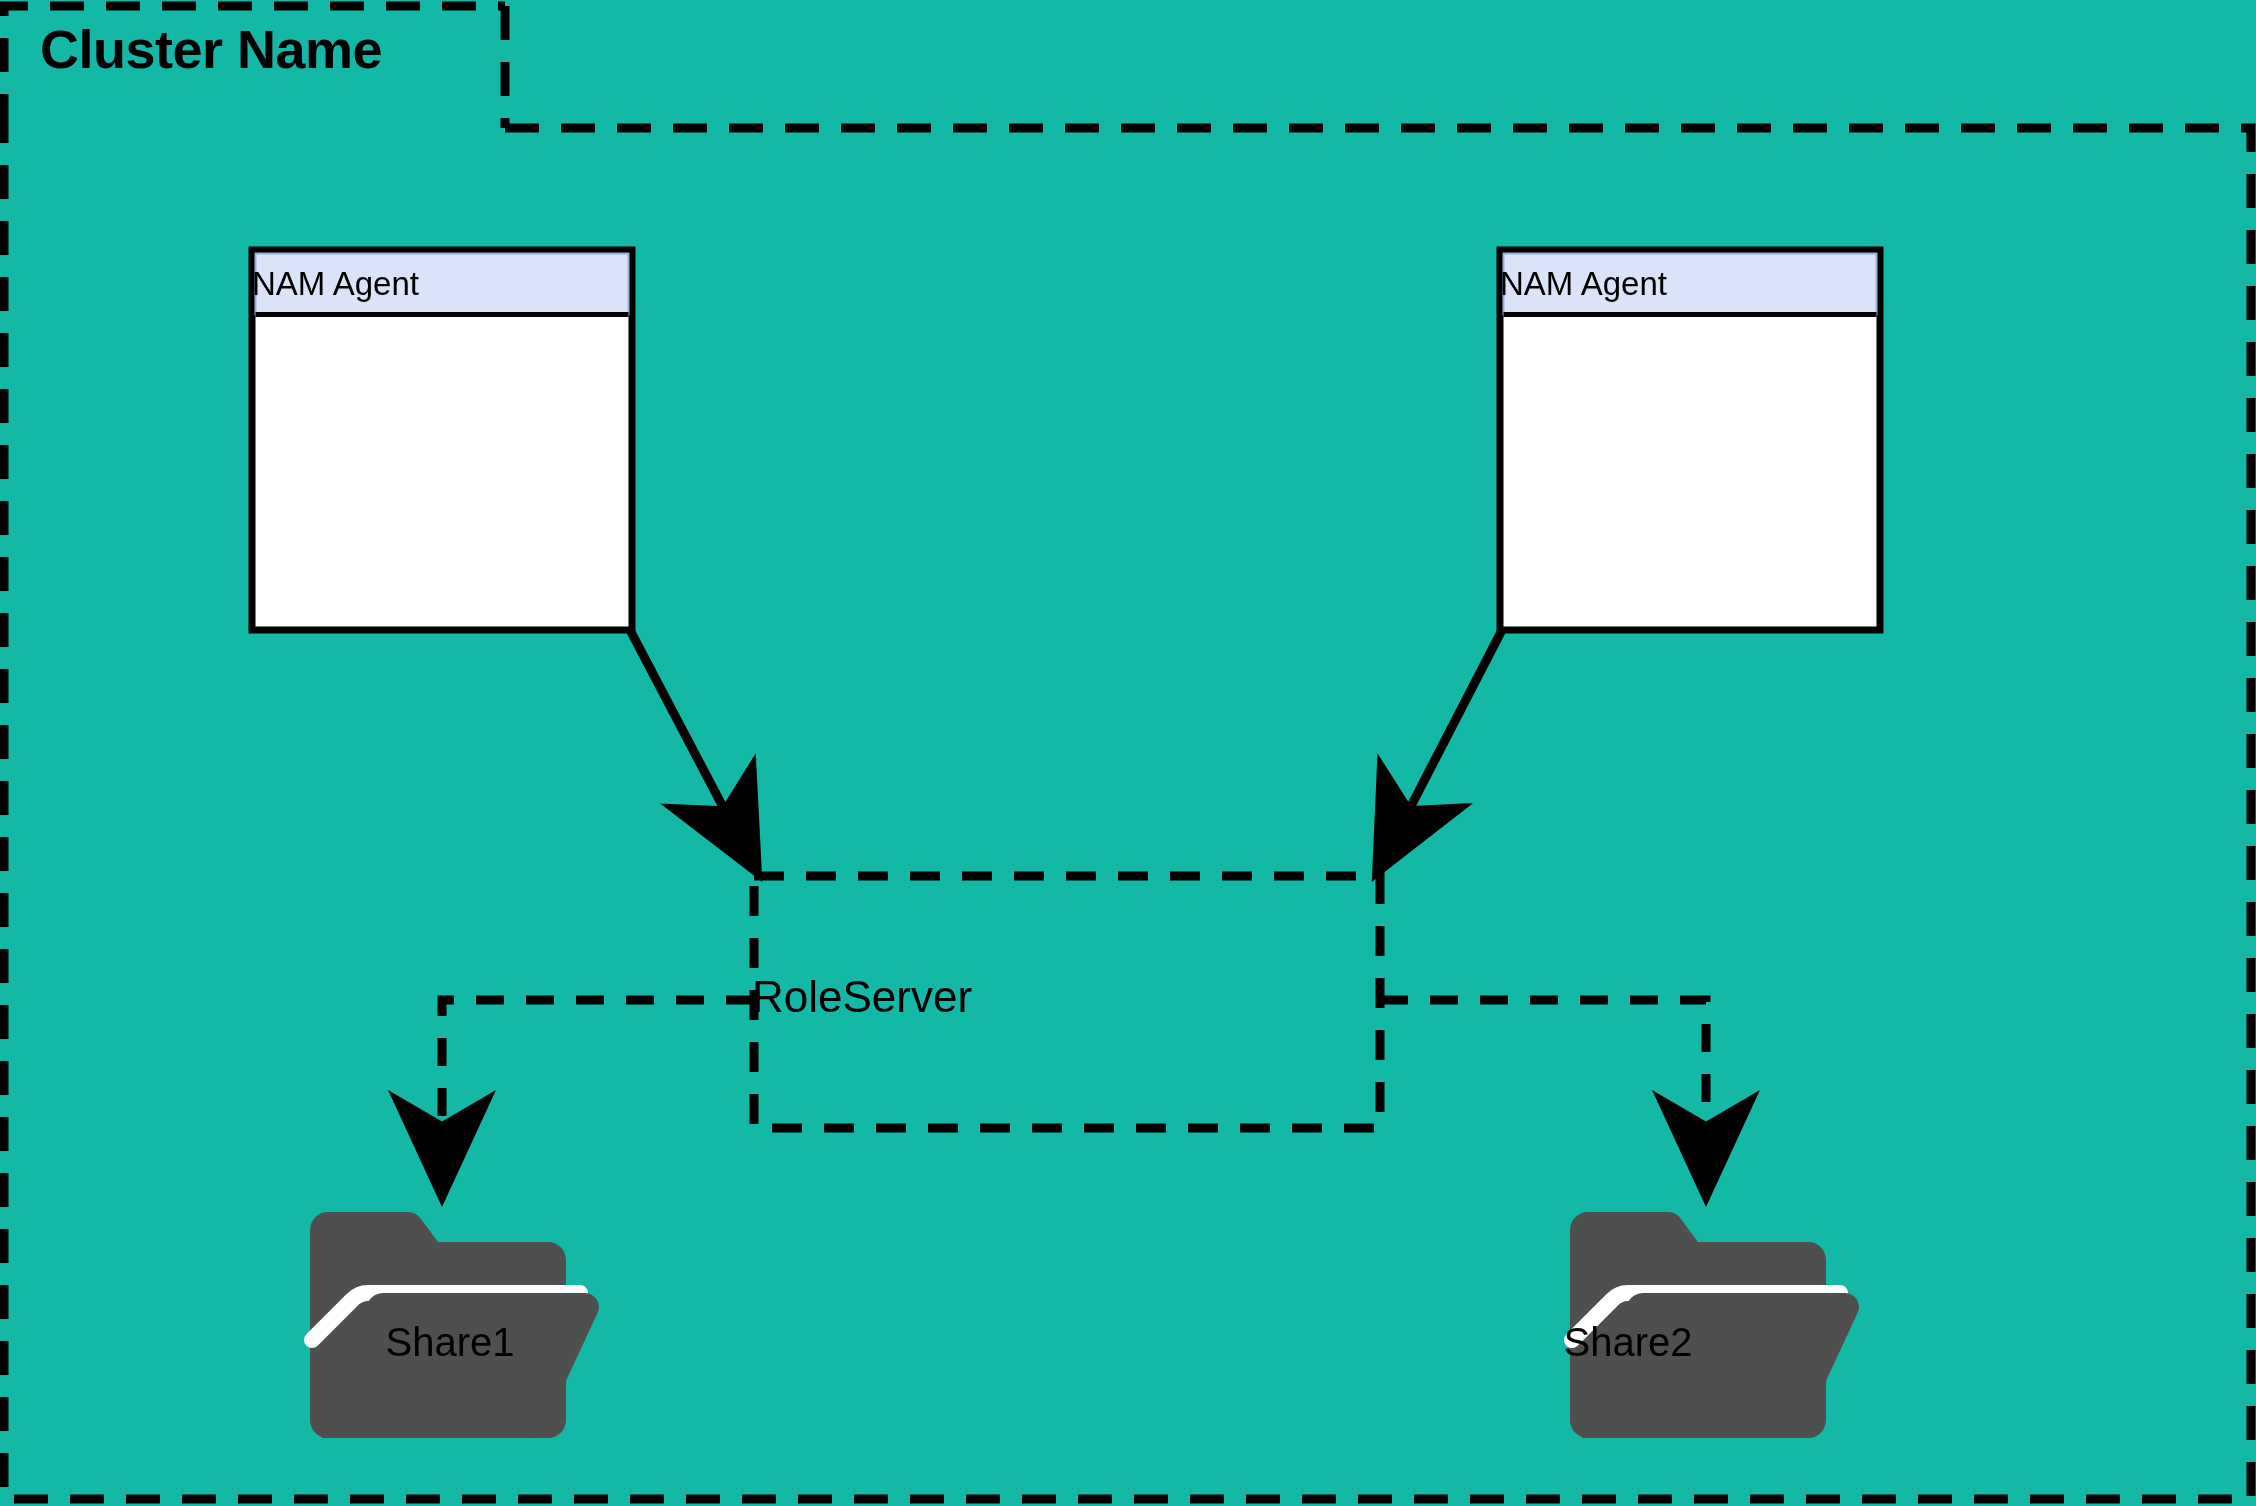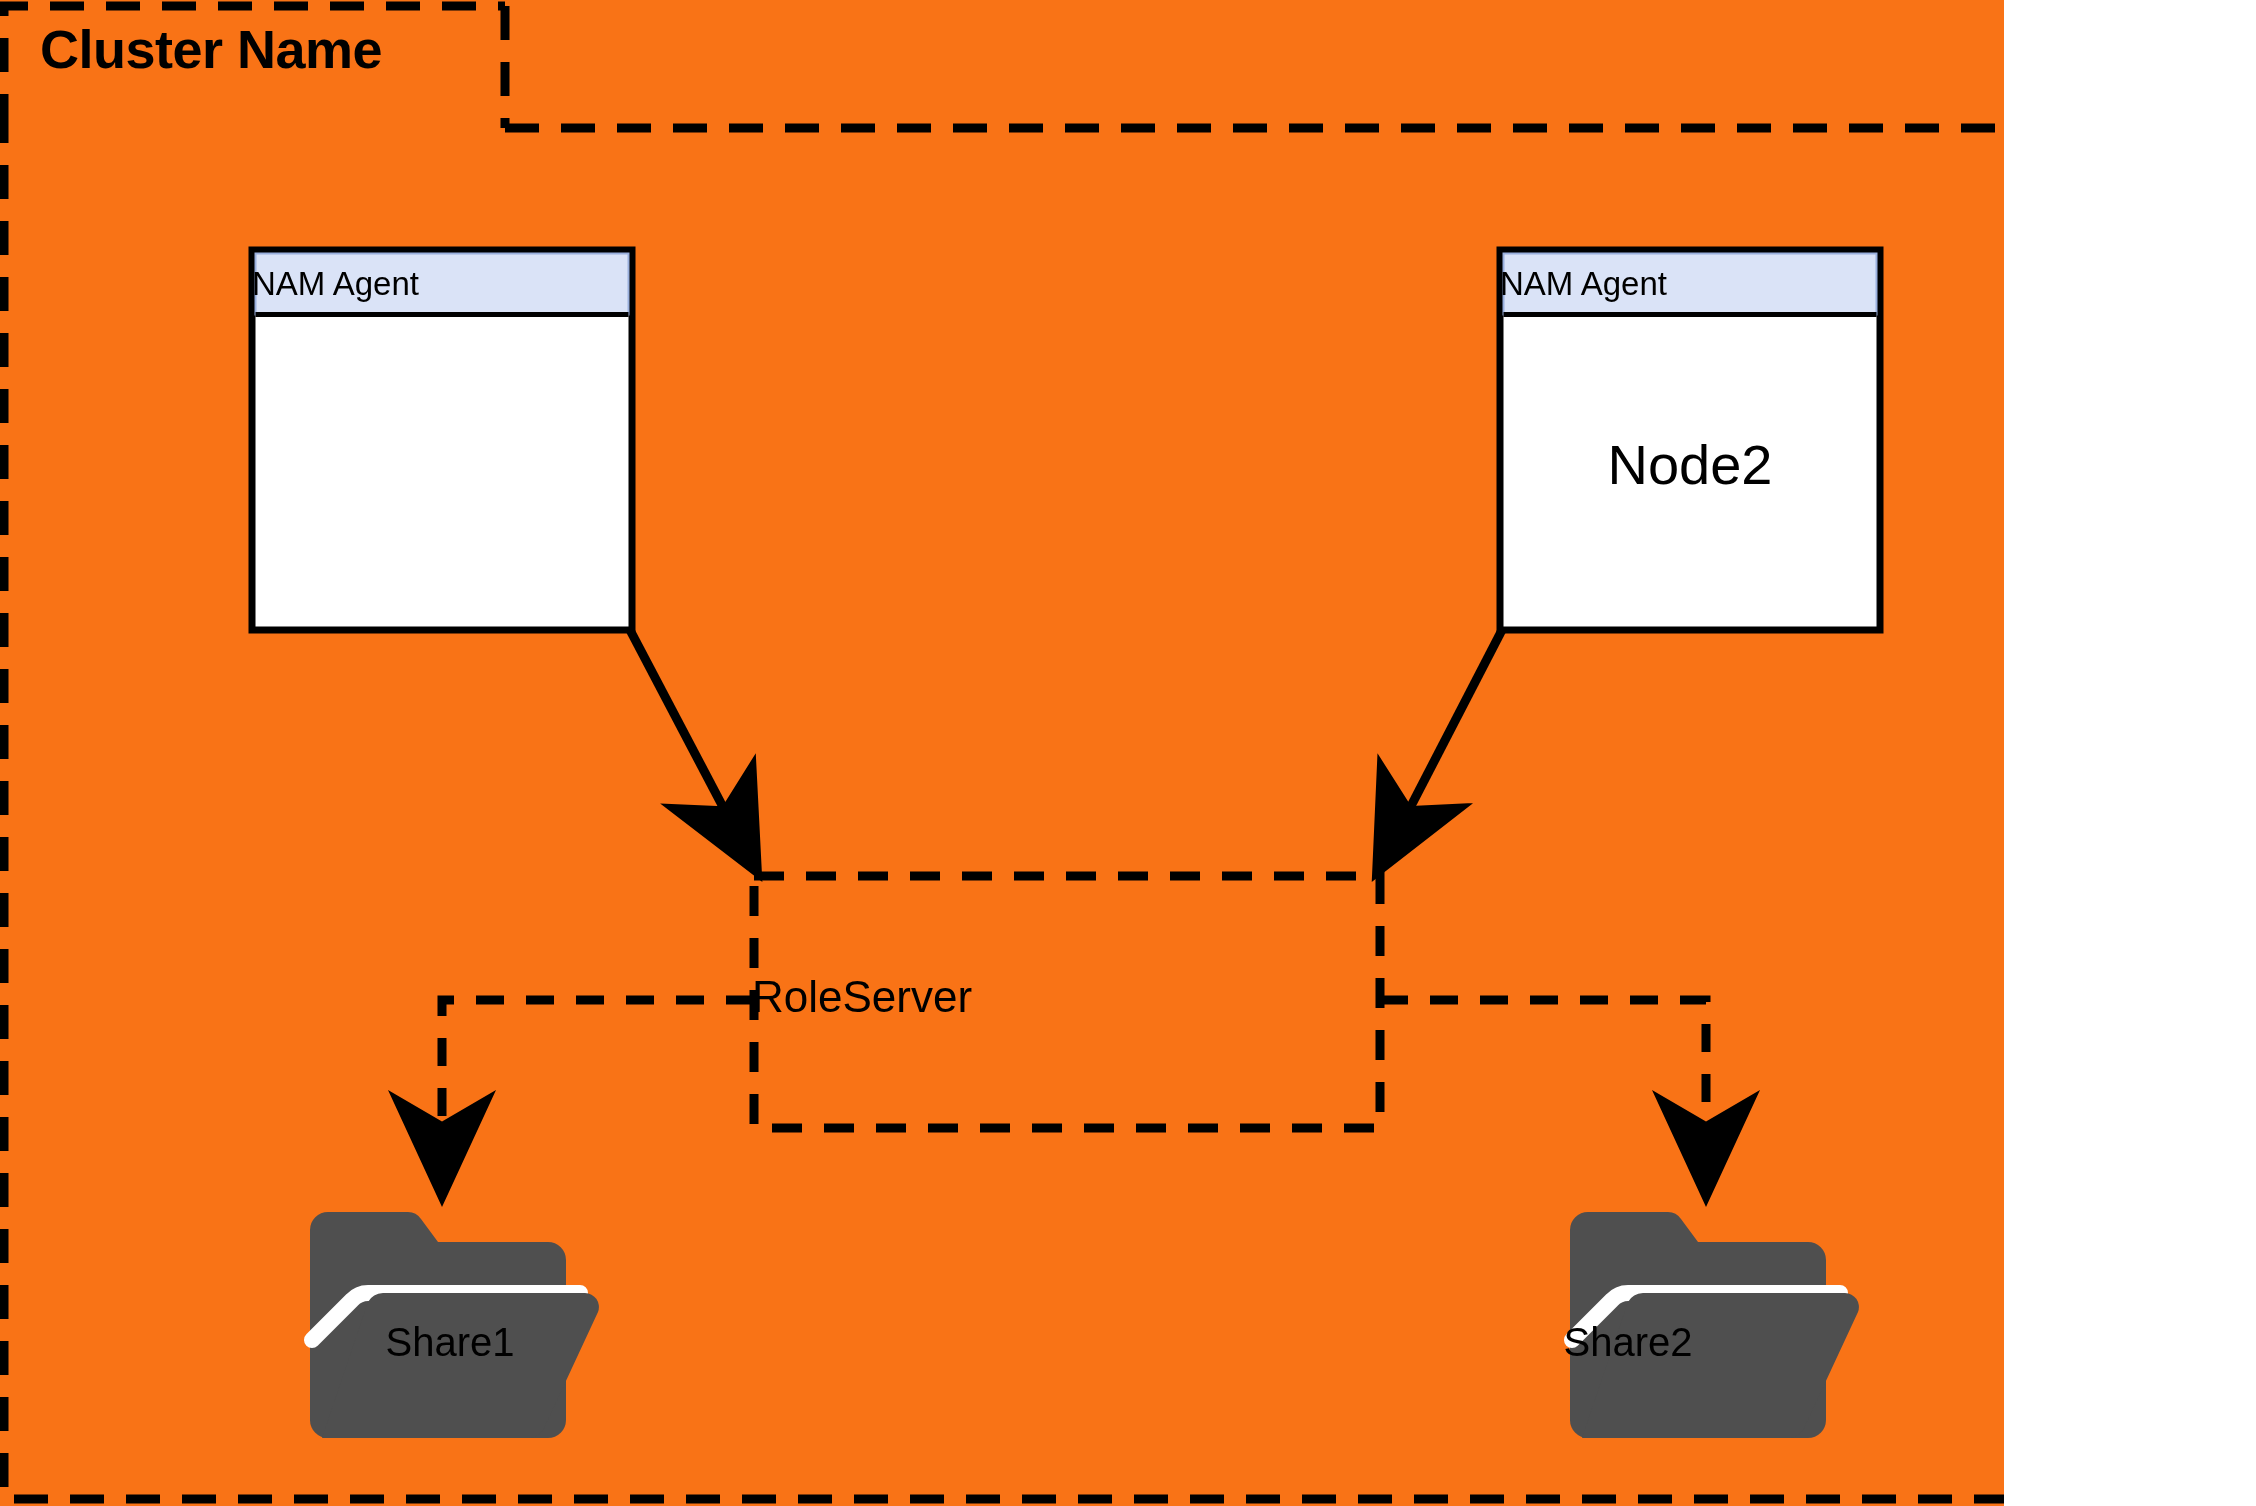--- a/index.html
+++ b/index.html
@@ -7,23 +7,23 @@
     margin: 0;
     padding: 0;
     background: #ffffff;
   }
   body {
     font-family: "Liberation Sans", sans-serif;
     -webkit-font-smoothing: antialiased;
   }
   #stage {
     position: relative;
-    width: 2004px;
+    width: 2256px;
     height: 1506px;
-    background: #f97316;
+    background: #14b8a6;
     overflow: hidden;
   }
   #canvas {
     position: absolute;
     left: 0;
     top: 0;
     width: 2256px;
     height: 1506px;
   }
   .txt {
@@ -172,21 +172,20 @@
 
   </svg>
 
   <div class="txt cluster-title">Cluster Name</div>
 
   <div class="txt nam-label n1">NAM Agent</div>
 
 
   <div class="txt nam-label n2">NAM Agent</div>
 
-  <div class="txt node-label n2">Node2</div>
 
   <div class="txt role-label">RoleServer</div>
 
   <div class="txt share-label s1">Share1</div>
 
   <div class="txt share-label s2">Share2</div>
 
 </div>
 
 </body></html>

